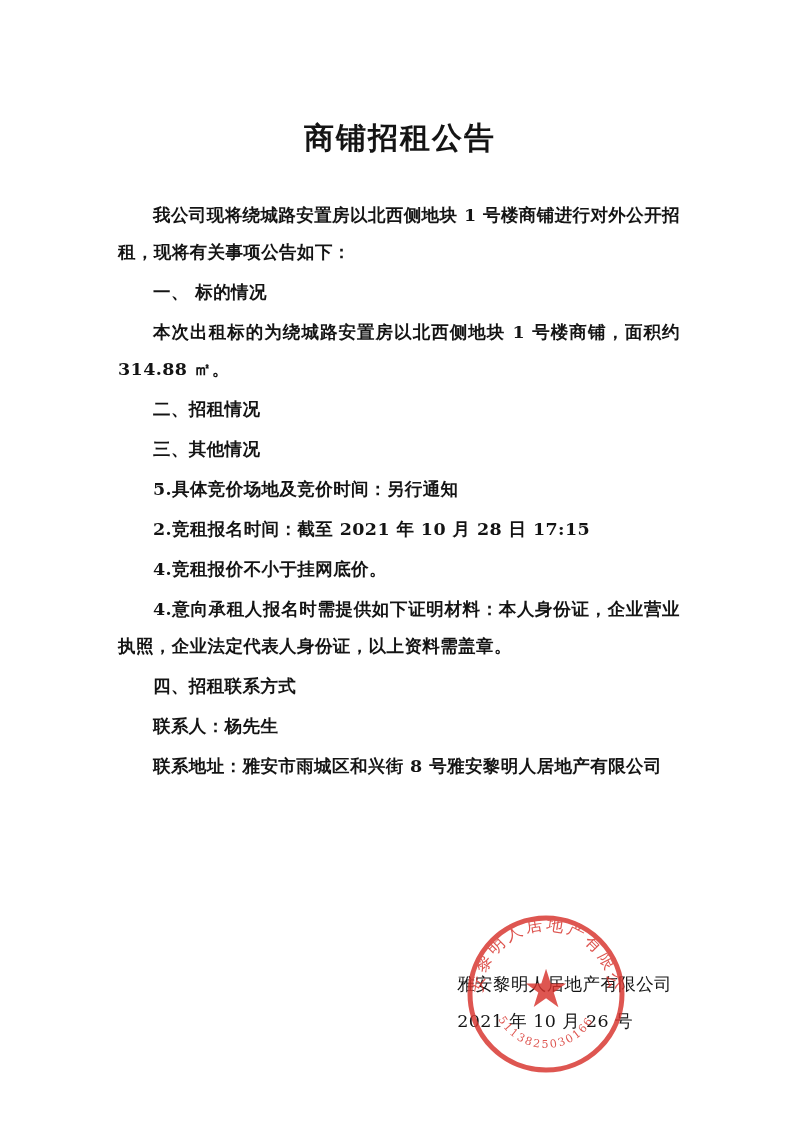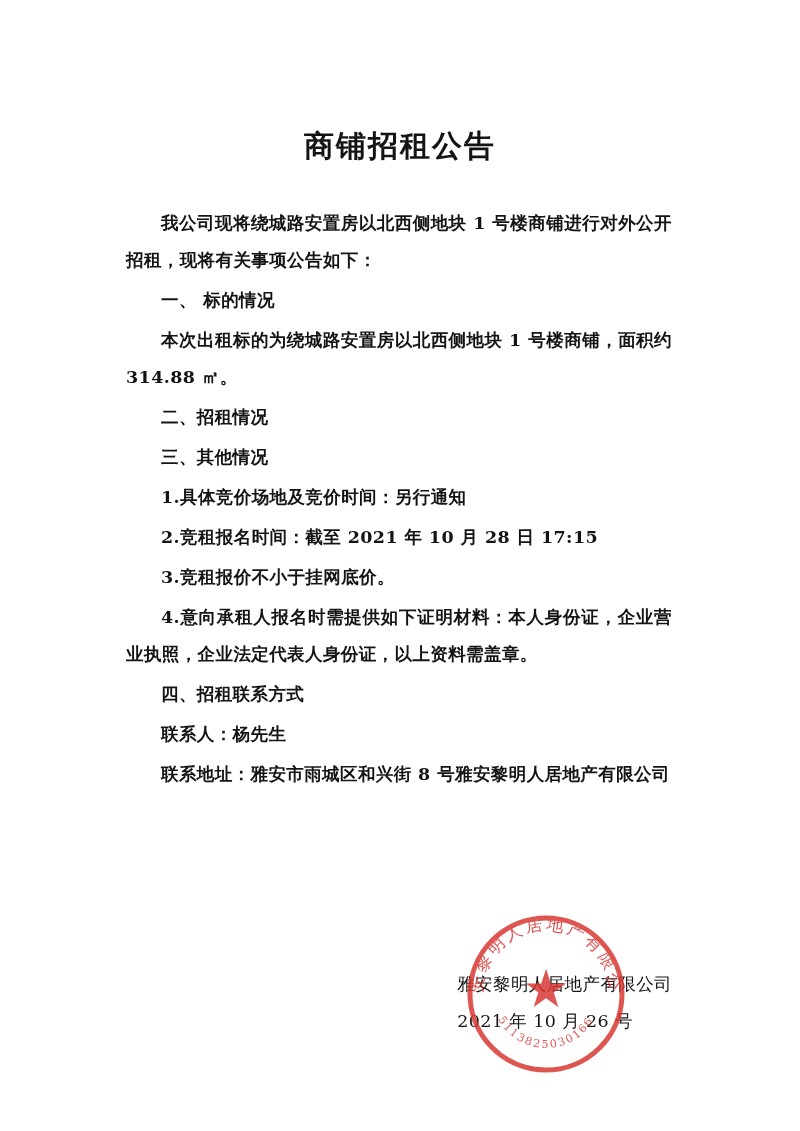--- a/index.html
+++ b/index.html
@@ -12,21 +12,21 @@
     height: 1131px;
     position: relative;
     font-family: "DejaVu Serif", "Liberation Serif", serif;
     color: #141414;
     overflow: hidden;
   }
 
   .page {
     position: absolute;
     inset: 0;
-    padding: 8px;
+    padding: 0;
   }
 
   .doc-title {
     text-align: center;
     font-size: 30px;
     font-weight: bold;
     letter-spacing: 2px;
     margin-top: 118px;
     margin-bottom: 0;
     font-family: "DejaVu Serif", "Liberation Serif", serif;
@@ -86,23 +86,23 @@
 <div class="page">
 
   <h1 class="doc-title">商铺招租公告</h1>
 
   <div class="body-block">
     <p class="para indent2">我公司现将绕城路安置房以北西侧地块 1 号楼商铺进行对外公开招租，现将有关事项公告如下：</p>
     <p class="para indent2">一、 标的情况</p>
     <p class="para indent2">本次出租标的为绕城路安置房以北西侧地块 1 号楼商铺，面积约 314.88 ㎡。</p>
     <p class="para indent2">二、招租情况</p>
     <p class="para indent2">三、其他情况</p>
-    <p class="para indent2">1.具体竞价场地及竞价时间：另行通知</p>
+    <p class="para indent2">5.具体竞价场地及竞价时间：另行通知</p>
     <p class="para indent2">2.竞租报名时间：截至 2021 年 10 月 28 日 17:15</p>
-    <p class="para indent2">3.竞租报价不小于挂网底价。</p>
+    <p class="para indent2">4.竞租报价不小于挂网底价。</p>
     <p class="para indent2">4.意向承租人报名时需提供如下证明材料：本人身份证，企业营业执照，企业法定代表人身份证，以上资料需盖章。</p>
     <p class="para indent2">四、招租联系方式</p>
     <p class="para indent2">联系人：杨先生</p>
     <p class="para indent2 tight">联系地址：雅安市雨城区和兴街 8 号雅安黎明人居地产有限公司</p>
   </div>
 
   <div class="sign-block">
     <div class="sign-line">雅安黎明人居地产有限公司</div>
     <div class="sign-line">2021 年 10 月 26 号</div>
   </div>

